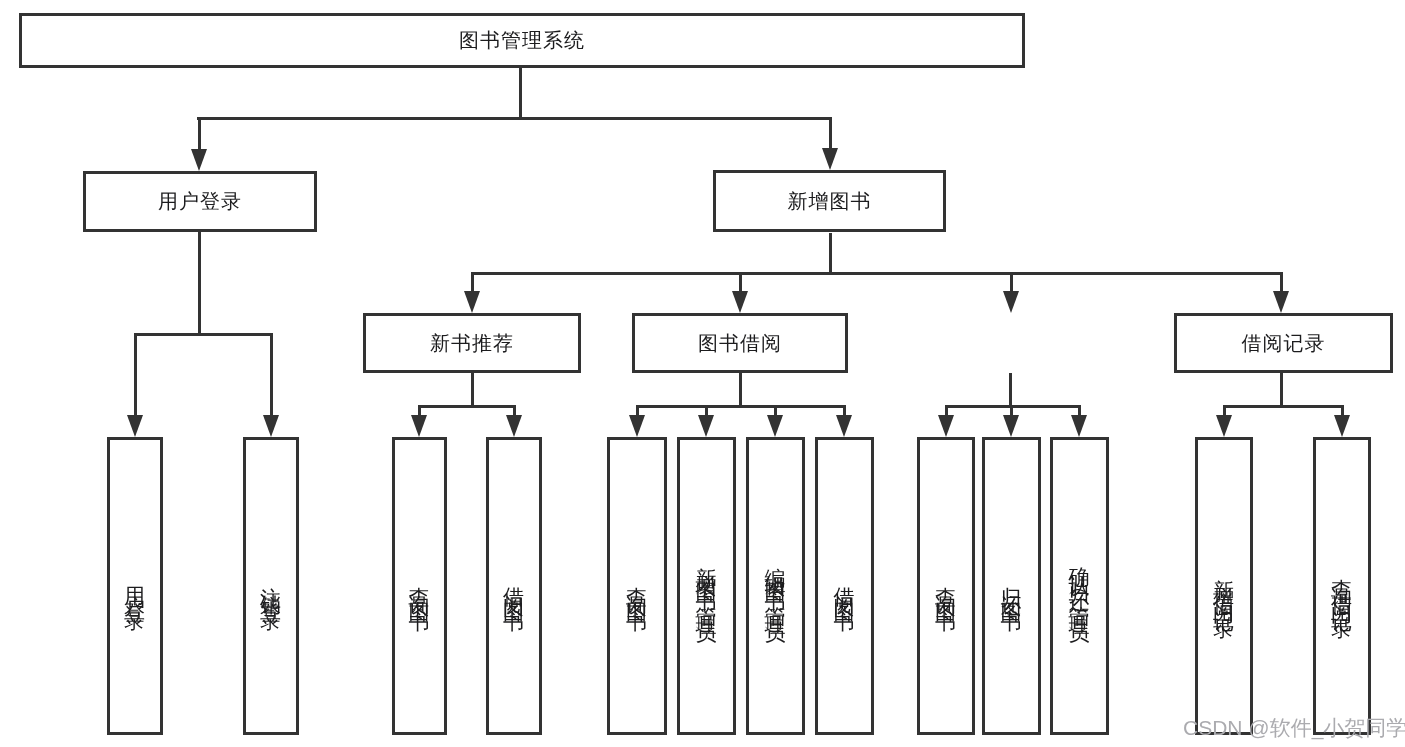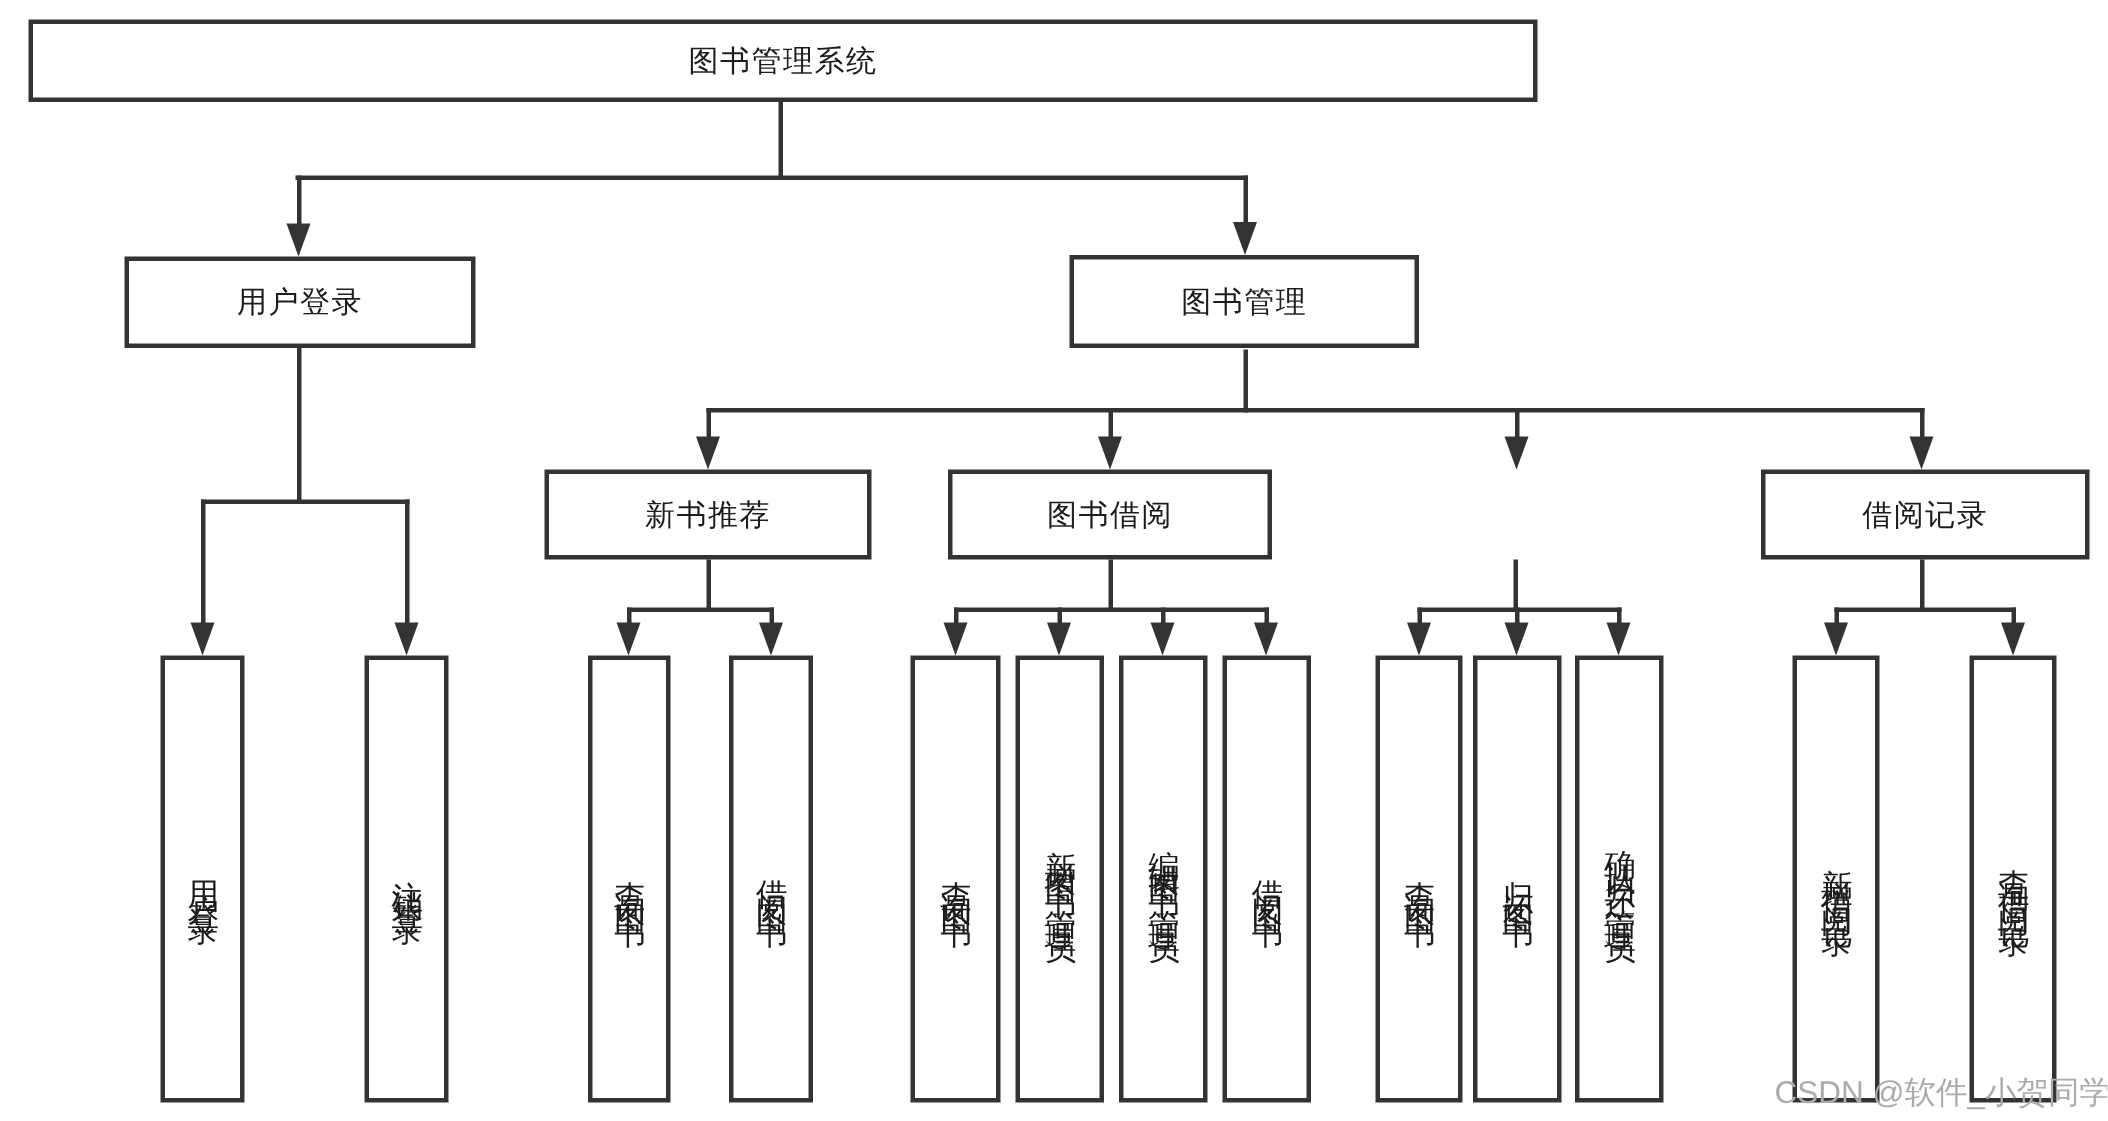--- a/index.html
+++ b/index.html
@@ -41,21 +41,21 @@
   <div class="hline" style="left:197px;top:117px;width:635px;"></div>
   <div class="vline" style="left:198px;top:117px;height:34px;"></div>
   <div class="ahead" style="left:191px;top:149px;"></div>
   <div class="vline" style="left:829px;top:117px;height:34px;"></div>
   <div class="ahead" style="left:822px;top:148px;"></div>
 
   <div class="box h" style="left:83px;top:171px;width:234px;height:61px;">
     <span>用户登录</span>
   </div>
   <div class="box h" style="left:713px;top:170px;width:233px;height:62px;">
-    <span>图书管理</span>
+    <span>新增图书</span>
   </div>
 
   <div class="vline" style="left:198px;top:232px;height:104px;"></div>
   <div class="hline" style="left:134px;top:333px;width:139px;"></div>
   <div class="vline" style="left:134px;top:333px;height:84px;"></div>
   <div class="ahead" style="left:127px;top:415px;"></div>
   <div class="vline" style="left:270px;top:333px;height:84px;"></div>
   <div class="ahead" style="left:263px;top:415px;"></div>
 
   <div class="vline" style="left:829px;top:233px;height:42px;"></div>

